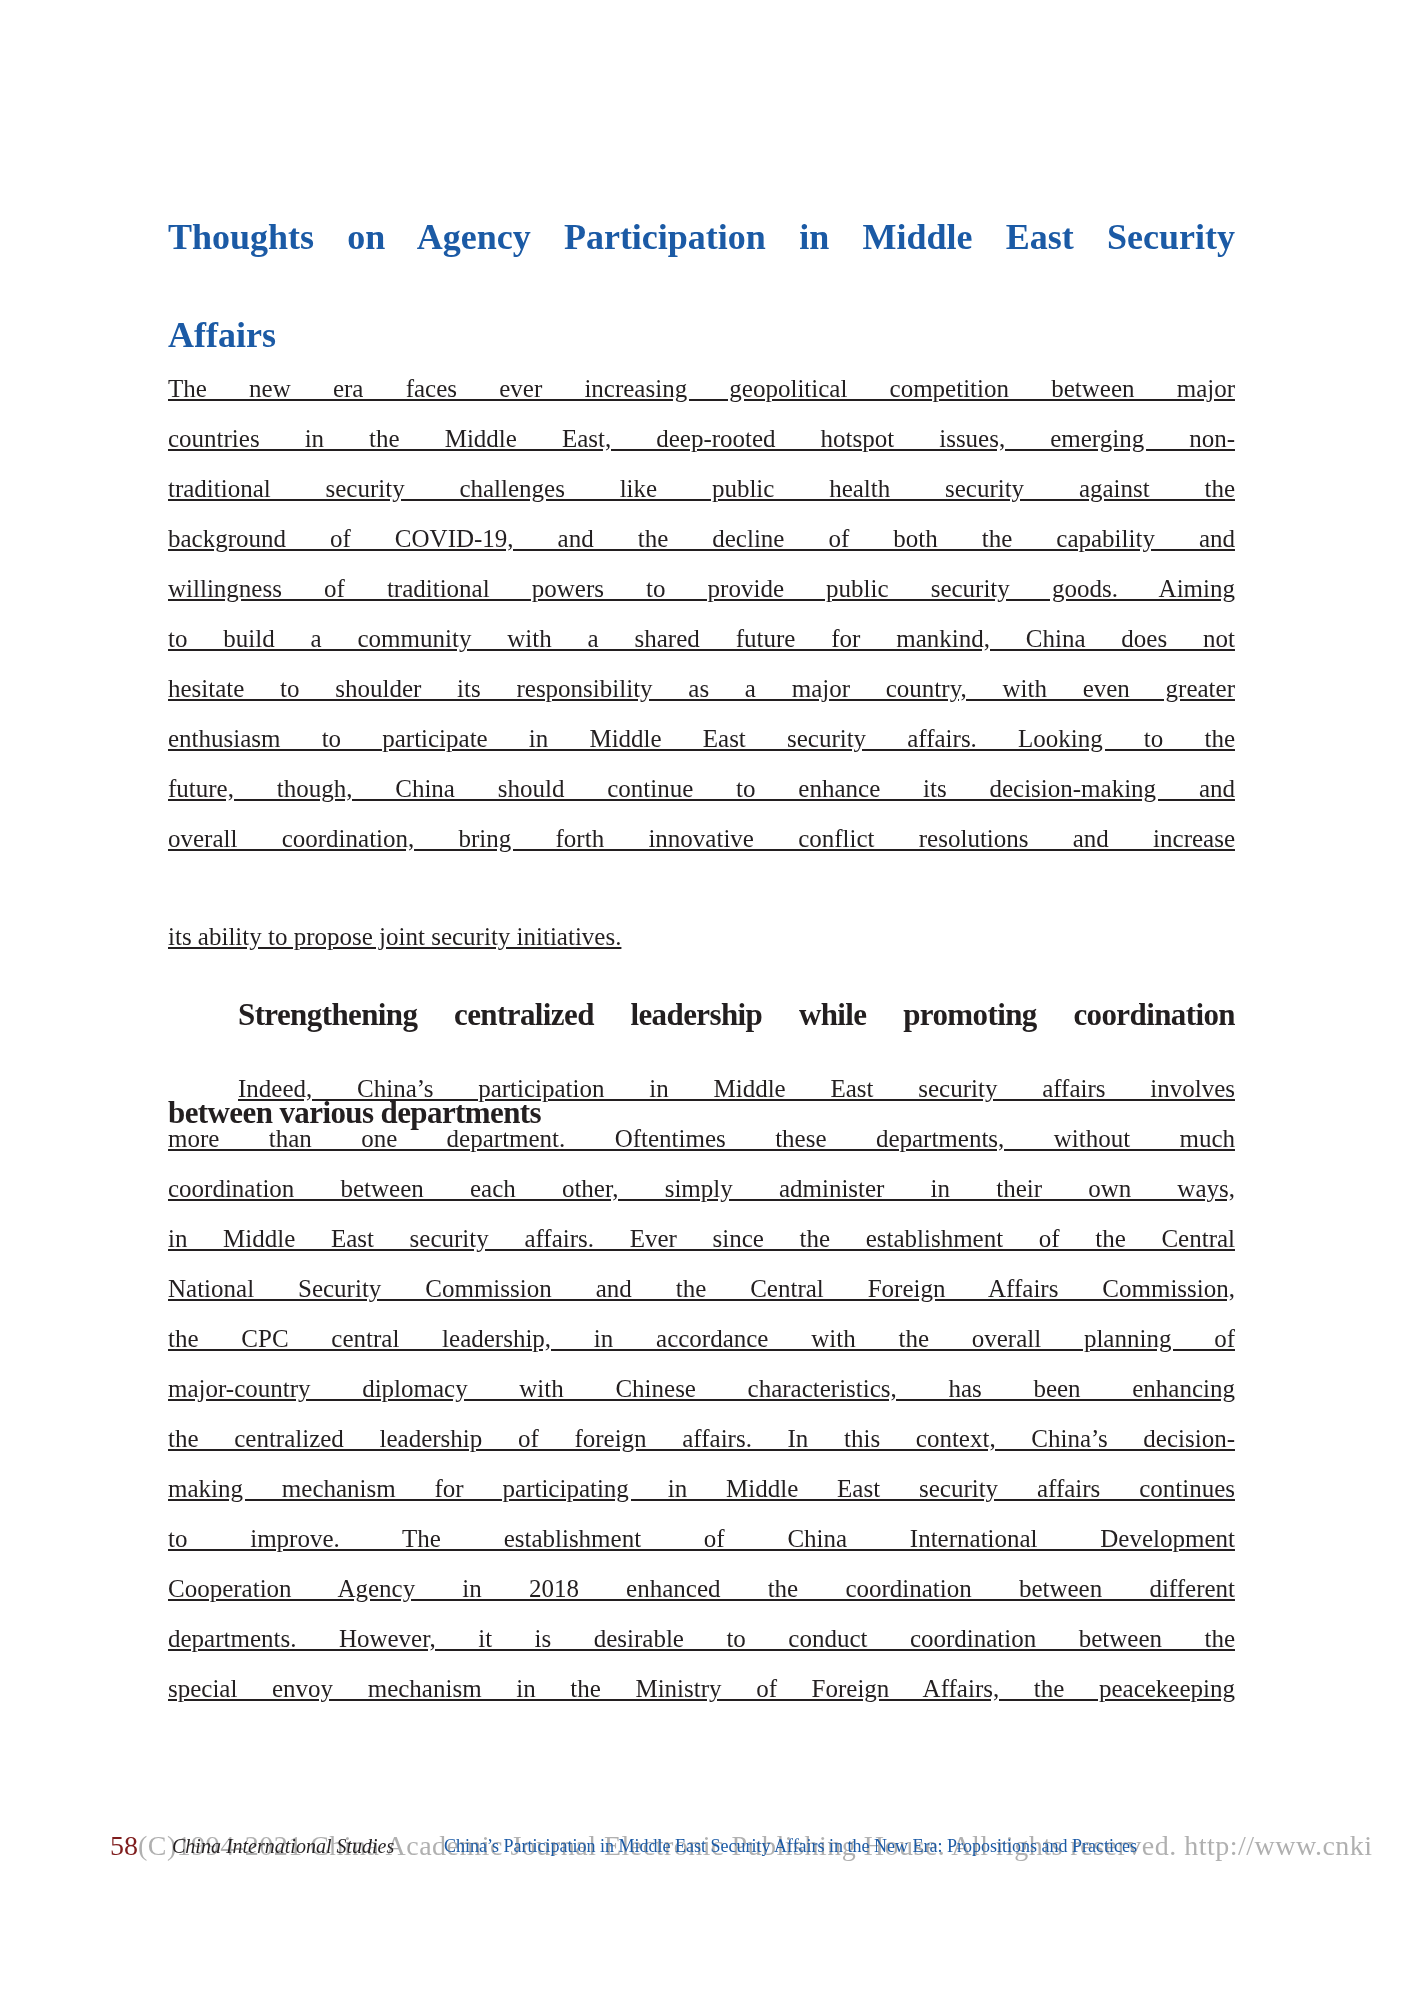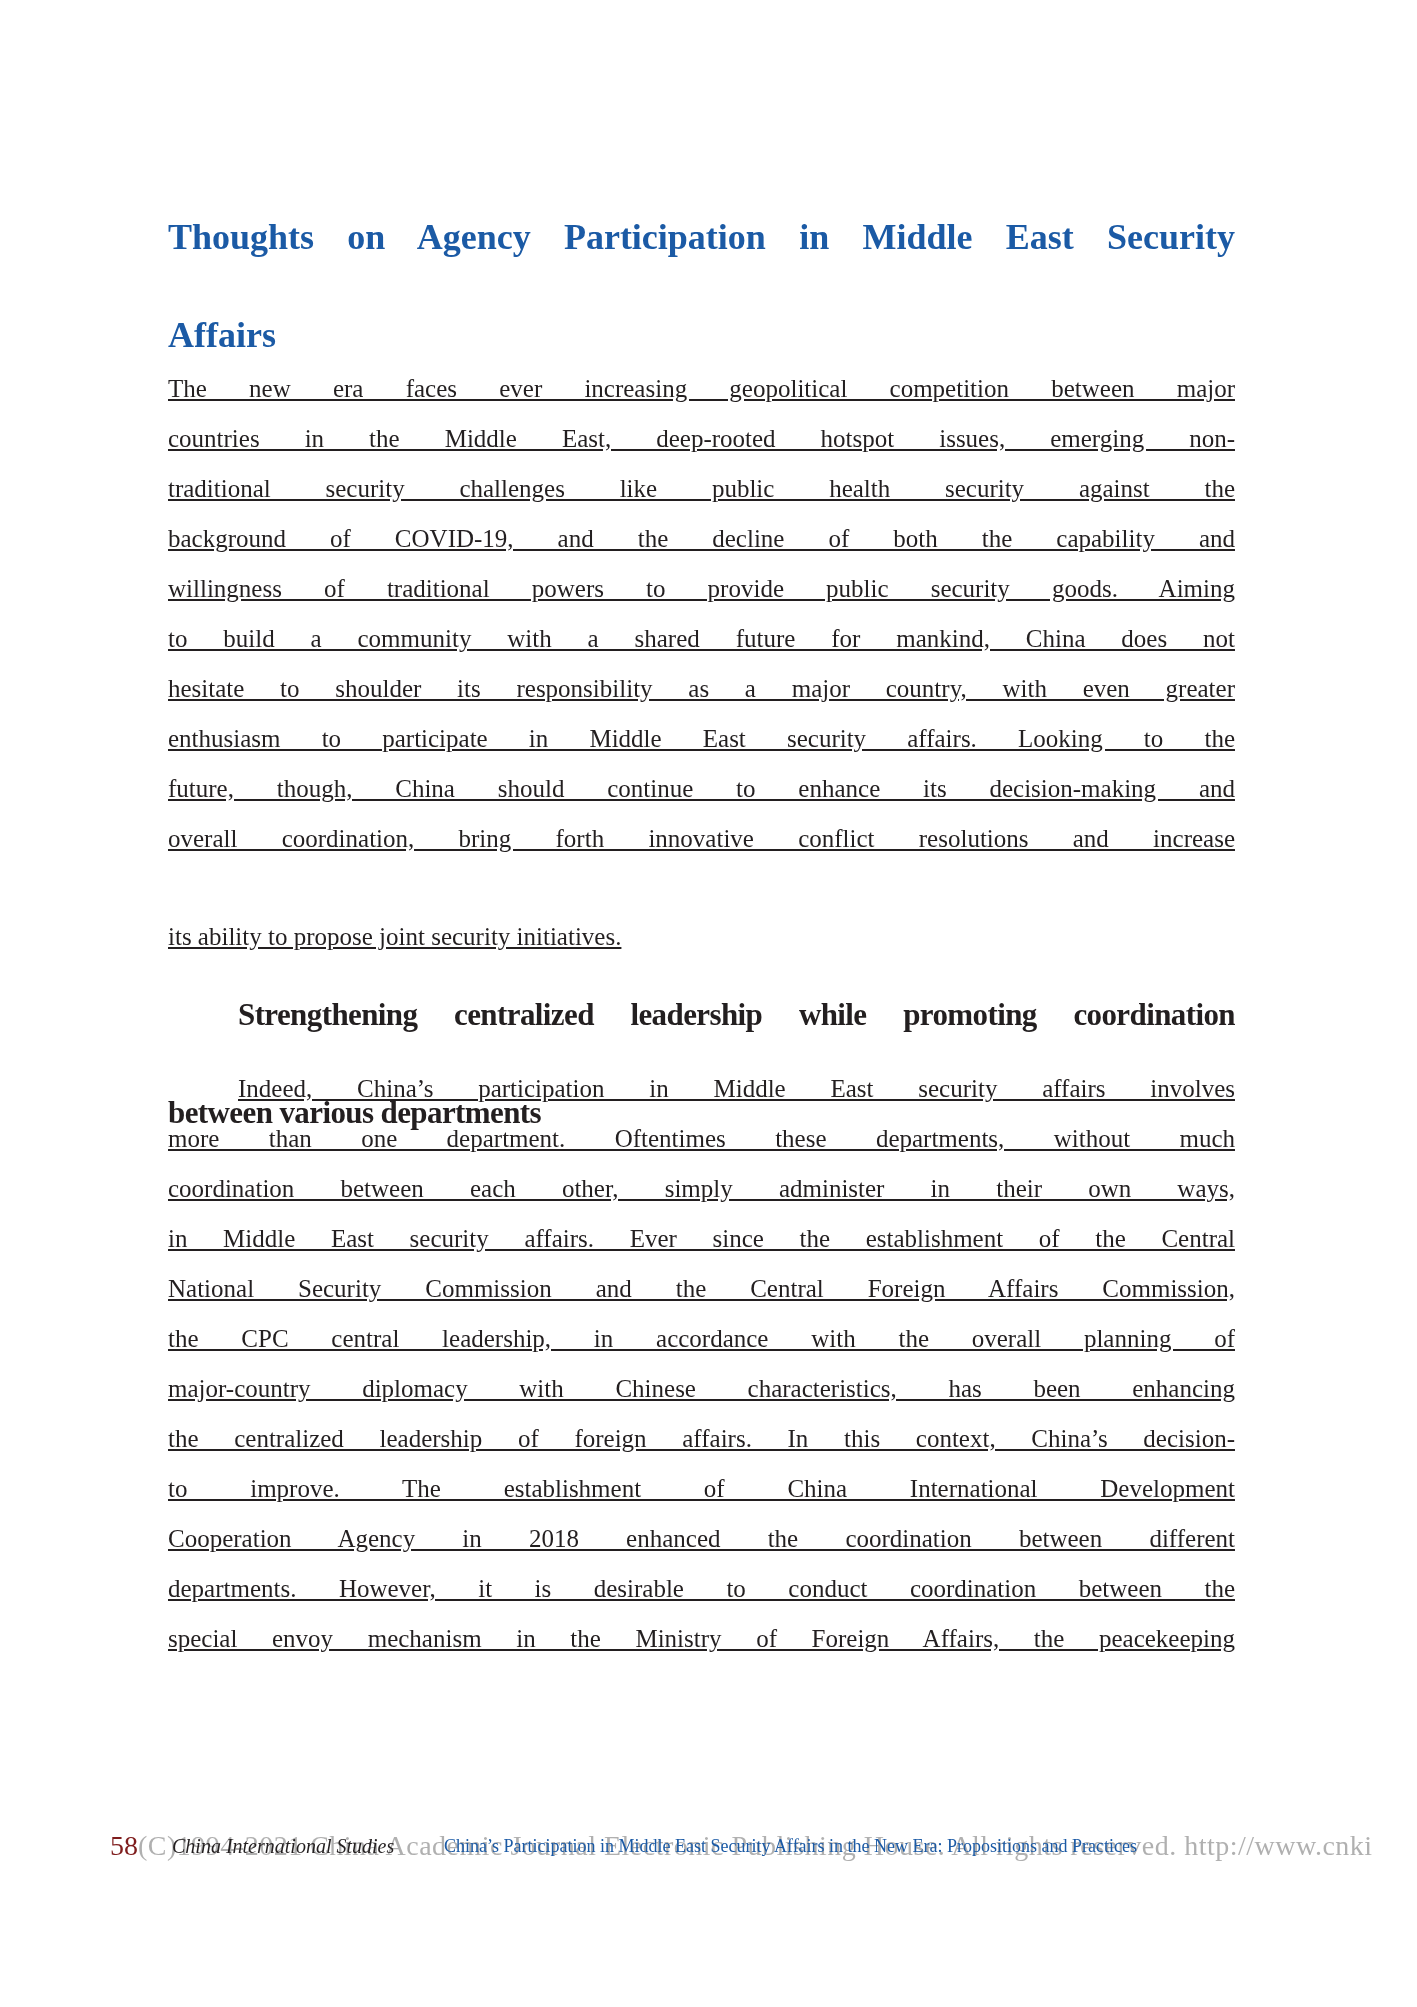--- a/index.html
+++ b/index.html
@@ -86,20 +86,21 @@
 
   <div class="body-block" id="section1">
     <span class="line indent">Indeed, China’s participation in Middle East security affairs involves</span>
     <span class="line">more than one department. Oftentimes these departments, without much</span>
     <span class="line">coordination between each other, simply administer in their own ways,</span>
     <span class="line">in Middle East security affairs. Ever since the establishment of the Central</span>
     <span class="line">National Security Commission and the Central Foreign Affairs Commission,</span>
     <span class="line">the CPC central leadership, in accordance with the overall planning of</span>
     <span class="line">major-country diplomacy with Chinese characteristics, has been enhancing</span>
     <span class="line">the centralized leadership of foreign affairs. In this context, China’s decision-</span>
+    <span class="line">making mechanism for participating in Middle East security affairs continues</span>
     <span class="line">to improve. The establishment of China International Development</span>
     <span class="line">Cooperation Agency in 2018 enhanced the coordination between different</span>
     <span class="line">departments. However, it is desirable to conduct coordination between the</span>
     <span class="line">special envoy mechanism in the Ministry of Foreign Affairs, the peacekeeping</span>
   </div>
 
   <div class="footer">
     <span class="watermark">(C)1994-2021 China Academic Journal Electronic Publishing House. All rights reserved.    http://www.cnki</span>
     <span class="page-number">58</span>
     <span class="journal-name">China International Studies</span>

